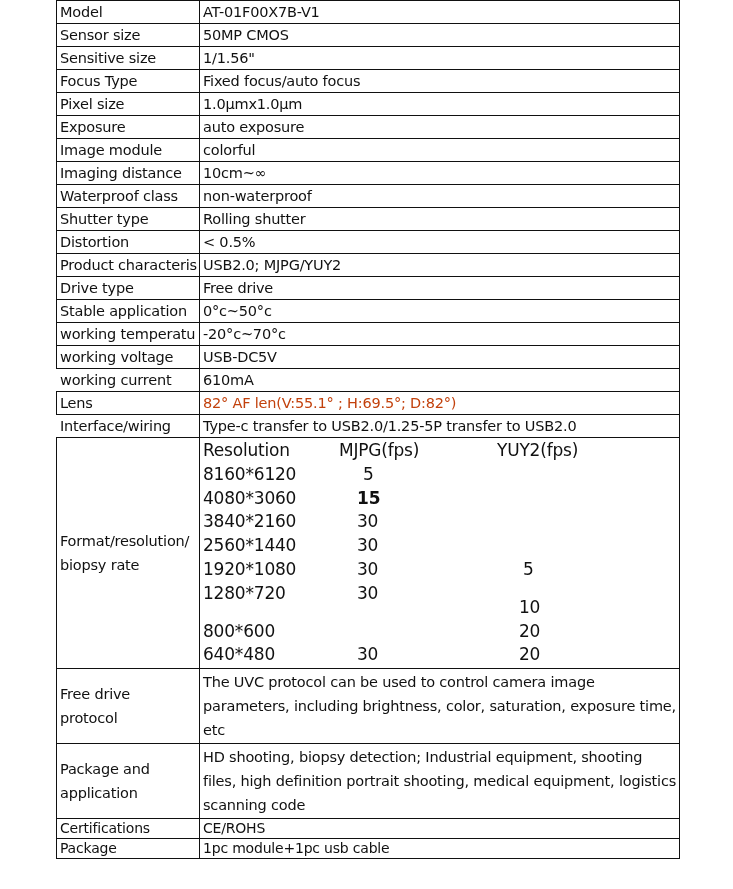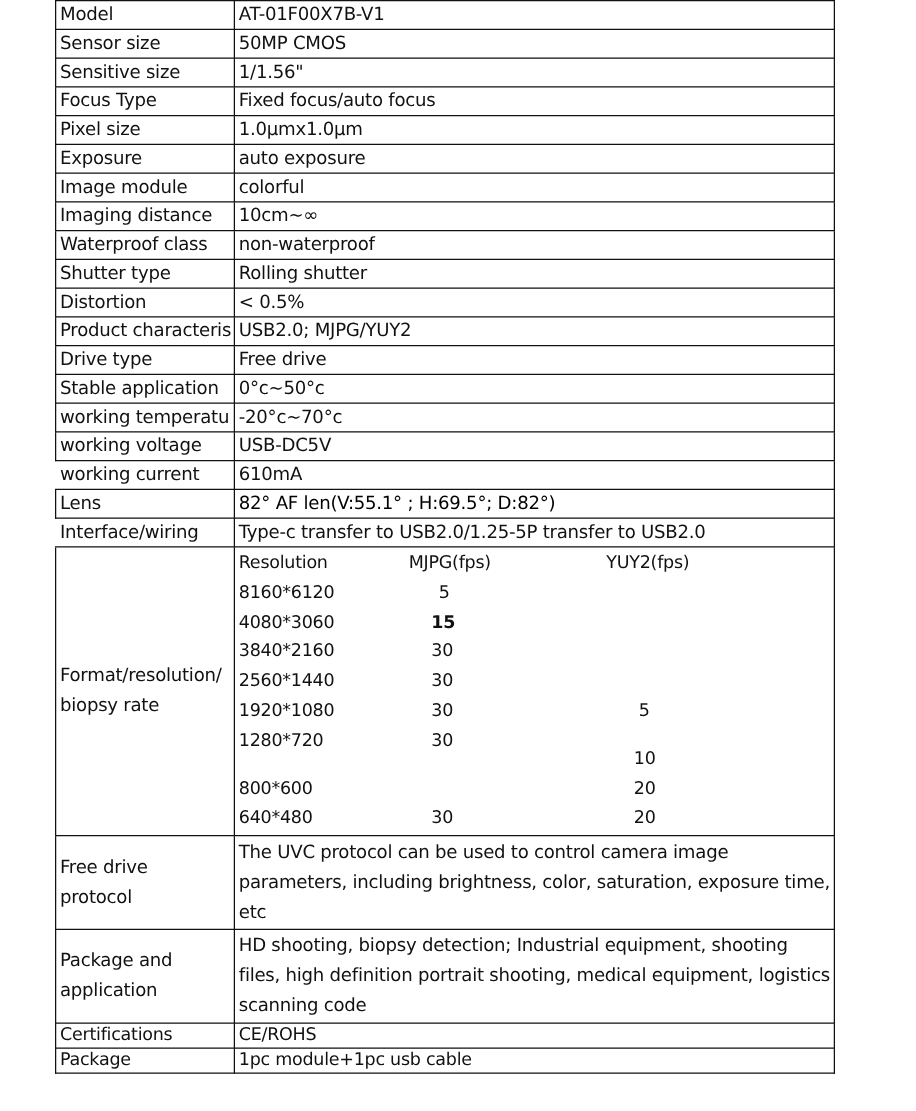--- a/index.html
+++ b/index.html
@@ -1,26 +1,26 @@
 <!DOCTYPE html>
 <html><head>
 <meta charset="utf-8">
 <style>
   html, body { margin: 0; padding: 0; background: #ffffff; }
   body { width: 733px; height: 889px; position: relative; overflow: hidden;
          font-family: "DejaVu Sans", sans-serif; color: #111; }
-  table.spec { position: absolute; left: 44px; top: 0px; width: 624px;
+  table.spec { position: absolute; left: 56px; top: 0px; width: 624px;
                border-collapse: collapse; font-size: 14.5px; letter-spacing: -0.2px; }
   table.spec td { border: 1.5px solid #111; padding: 0 0 0 3px; height: 22px;
                   line-height: 22px; vertical-align: middle; white-space: nowrap; overflow: hidden; }
   table.spec td.k { width: 139px; max-width: 139px; }
   table.spec tr.noleft td.k { border-left-color: transparent; }
   td.red { color: #e0202a; }
   td.multi { white-space: normal !important; line-height: 24px !important; padding-top: 1px !important; padding-bottom: 1px !important; }
-  .fmt { display: grid; grid-template-columns: 136px 158px 120px; line-height: 23.8px; font-size: 14px; }
+  .fmt { display: grid; grid-template-columns: 136px 158px 120px; line-height: 23.8px; font-size: 17px; }
   .fmt span.c2 { padding-left: 0; }
   .fmt span.c3 { padding-left: 0; }
   .small td { font-size: 14px; margin-top: 30px; }
 </style>
 </head>
 <body>
 
 <table class="spec">
   <tbody id="tbody">
 
@@ -87,21 +87,21 @@
       <tr>
     <td class="k">working voltage</td>
     <td class="v">USB-DC5V</td>
   </tr>
       <tr class="noleft">
     <td class="k">working current</td>
     <td class="v">610mA</td>
   </tr>
       <tr>
     <td class="k">Lens</td>
-    <td class="v red" style="color: #000000;">82° AF len(V:55.1° ; H:69.5°; D:82°)</td>
+    <td class="v red" style="color: #c2410c;">82° AF len(V:55.1° ; H:69.5°; D:82°)</td>
   </tr>
       <tr class="noleft">
     <td class="k">Interface/wiring</td>
     <td class="v">Type-c transfer to USB2.0/1.25-5P transfer to USB2.0</td>
   </tr>
       <tr>
         <td class="k multi" style="padding-top: 10px;">
           <div>Format/resolution/</div>
           <div>biopsy rate</div>
         </td>

